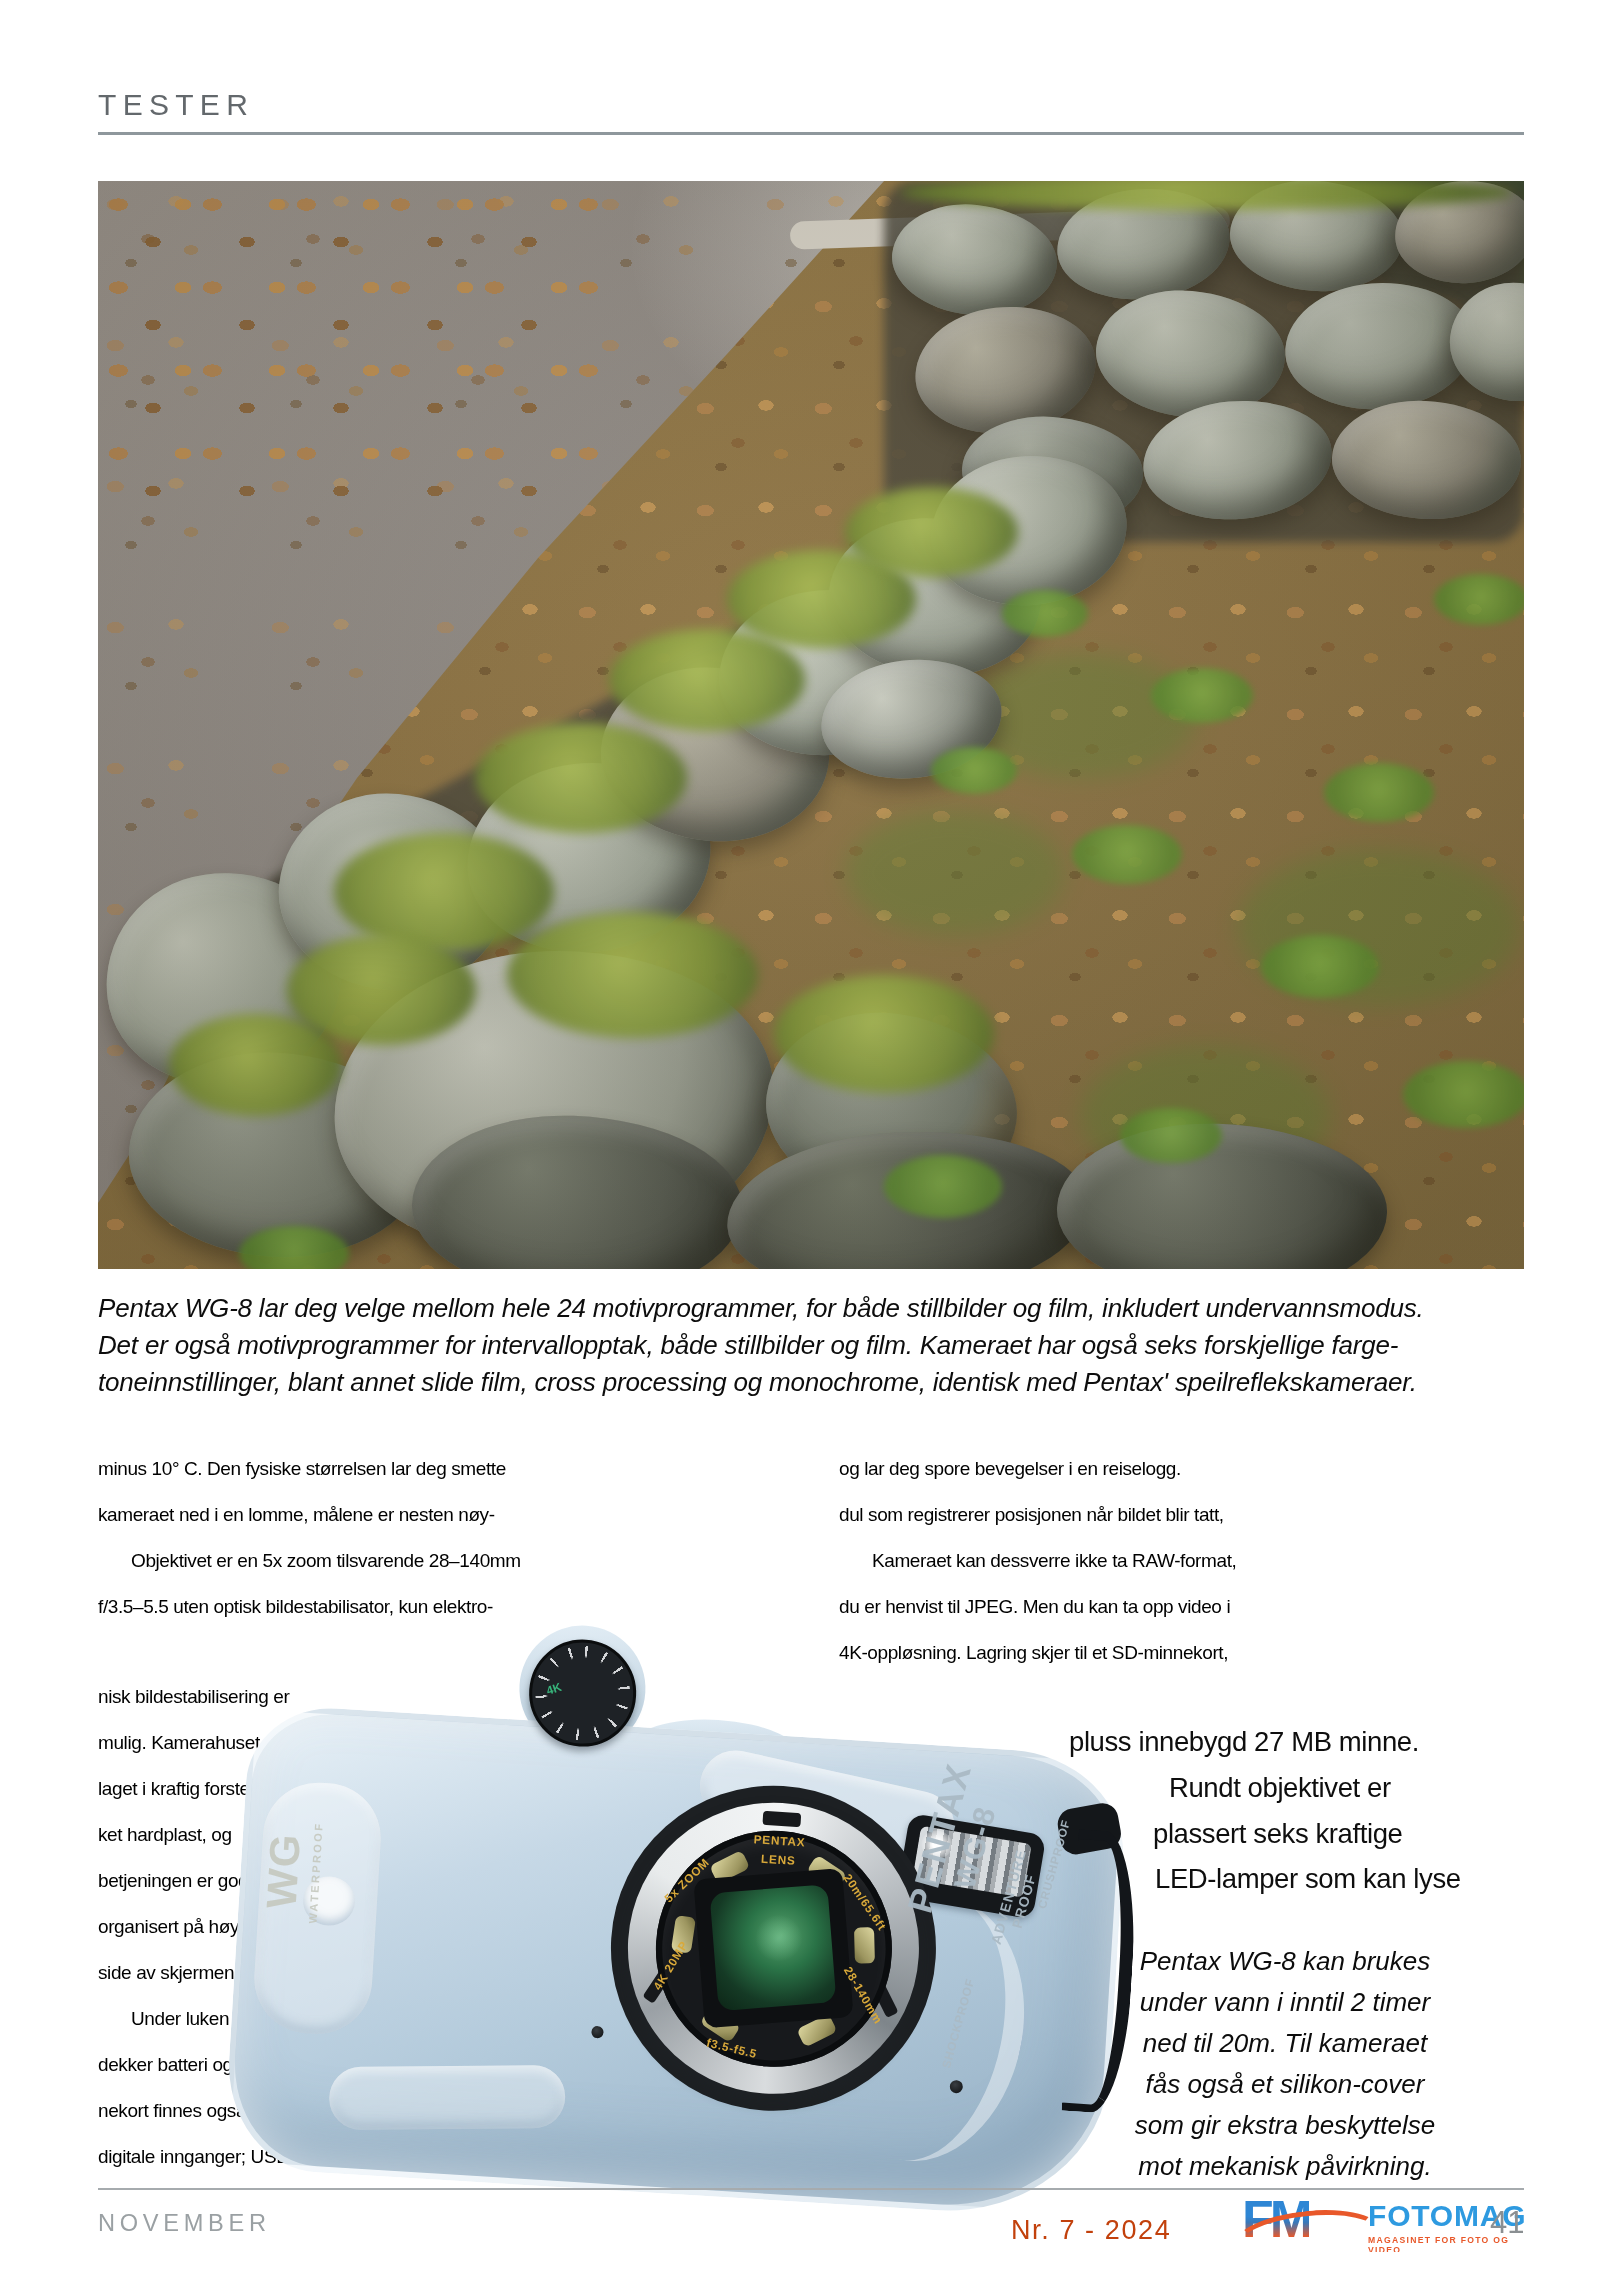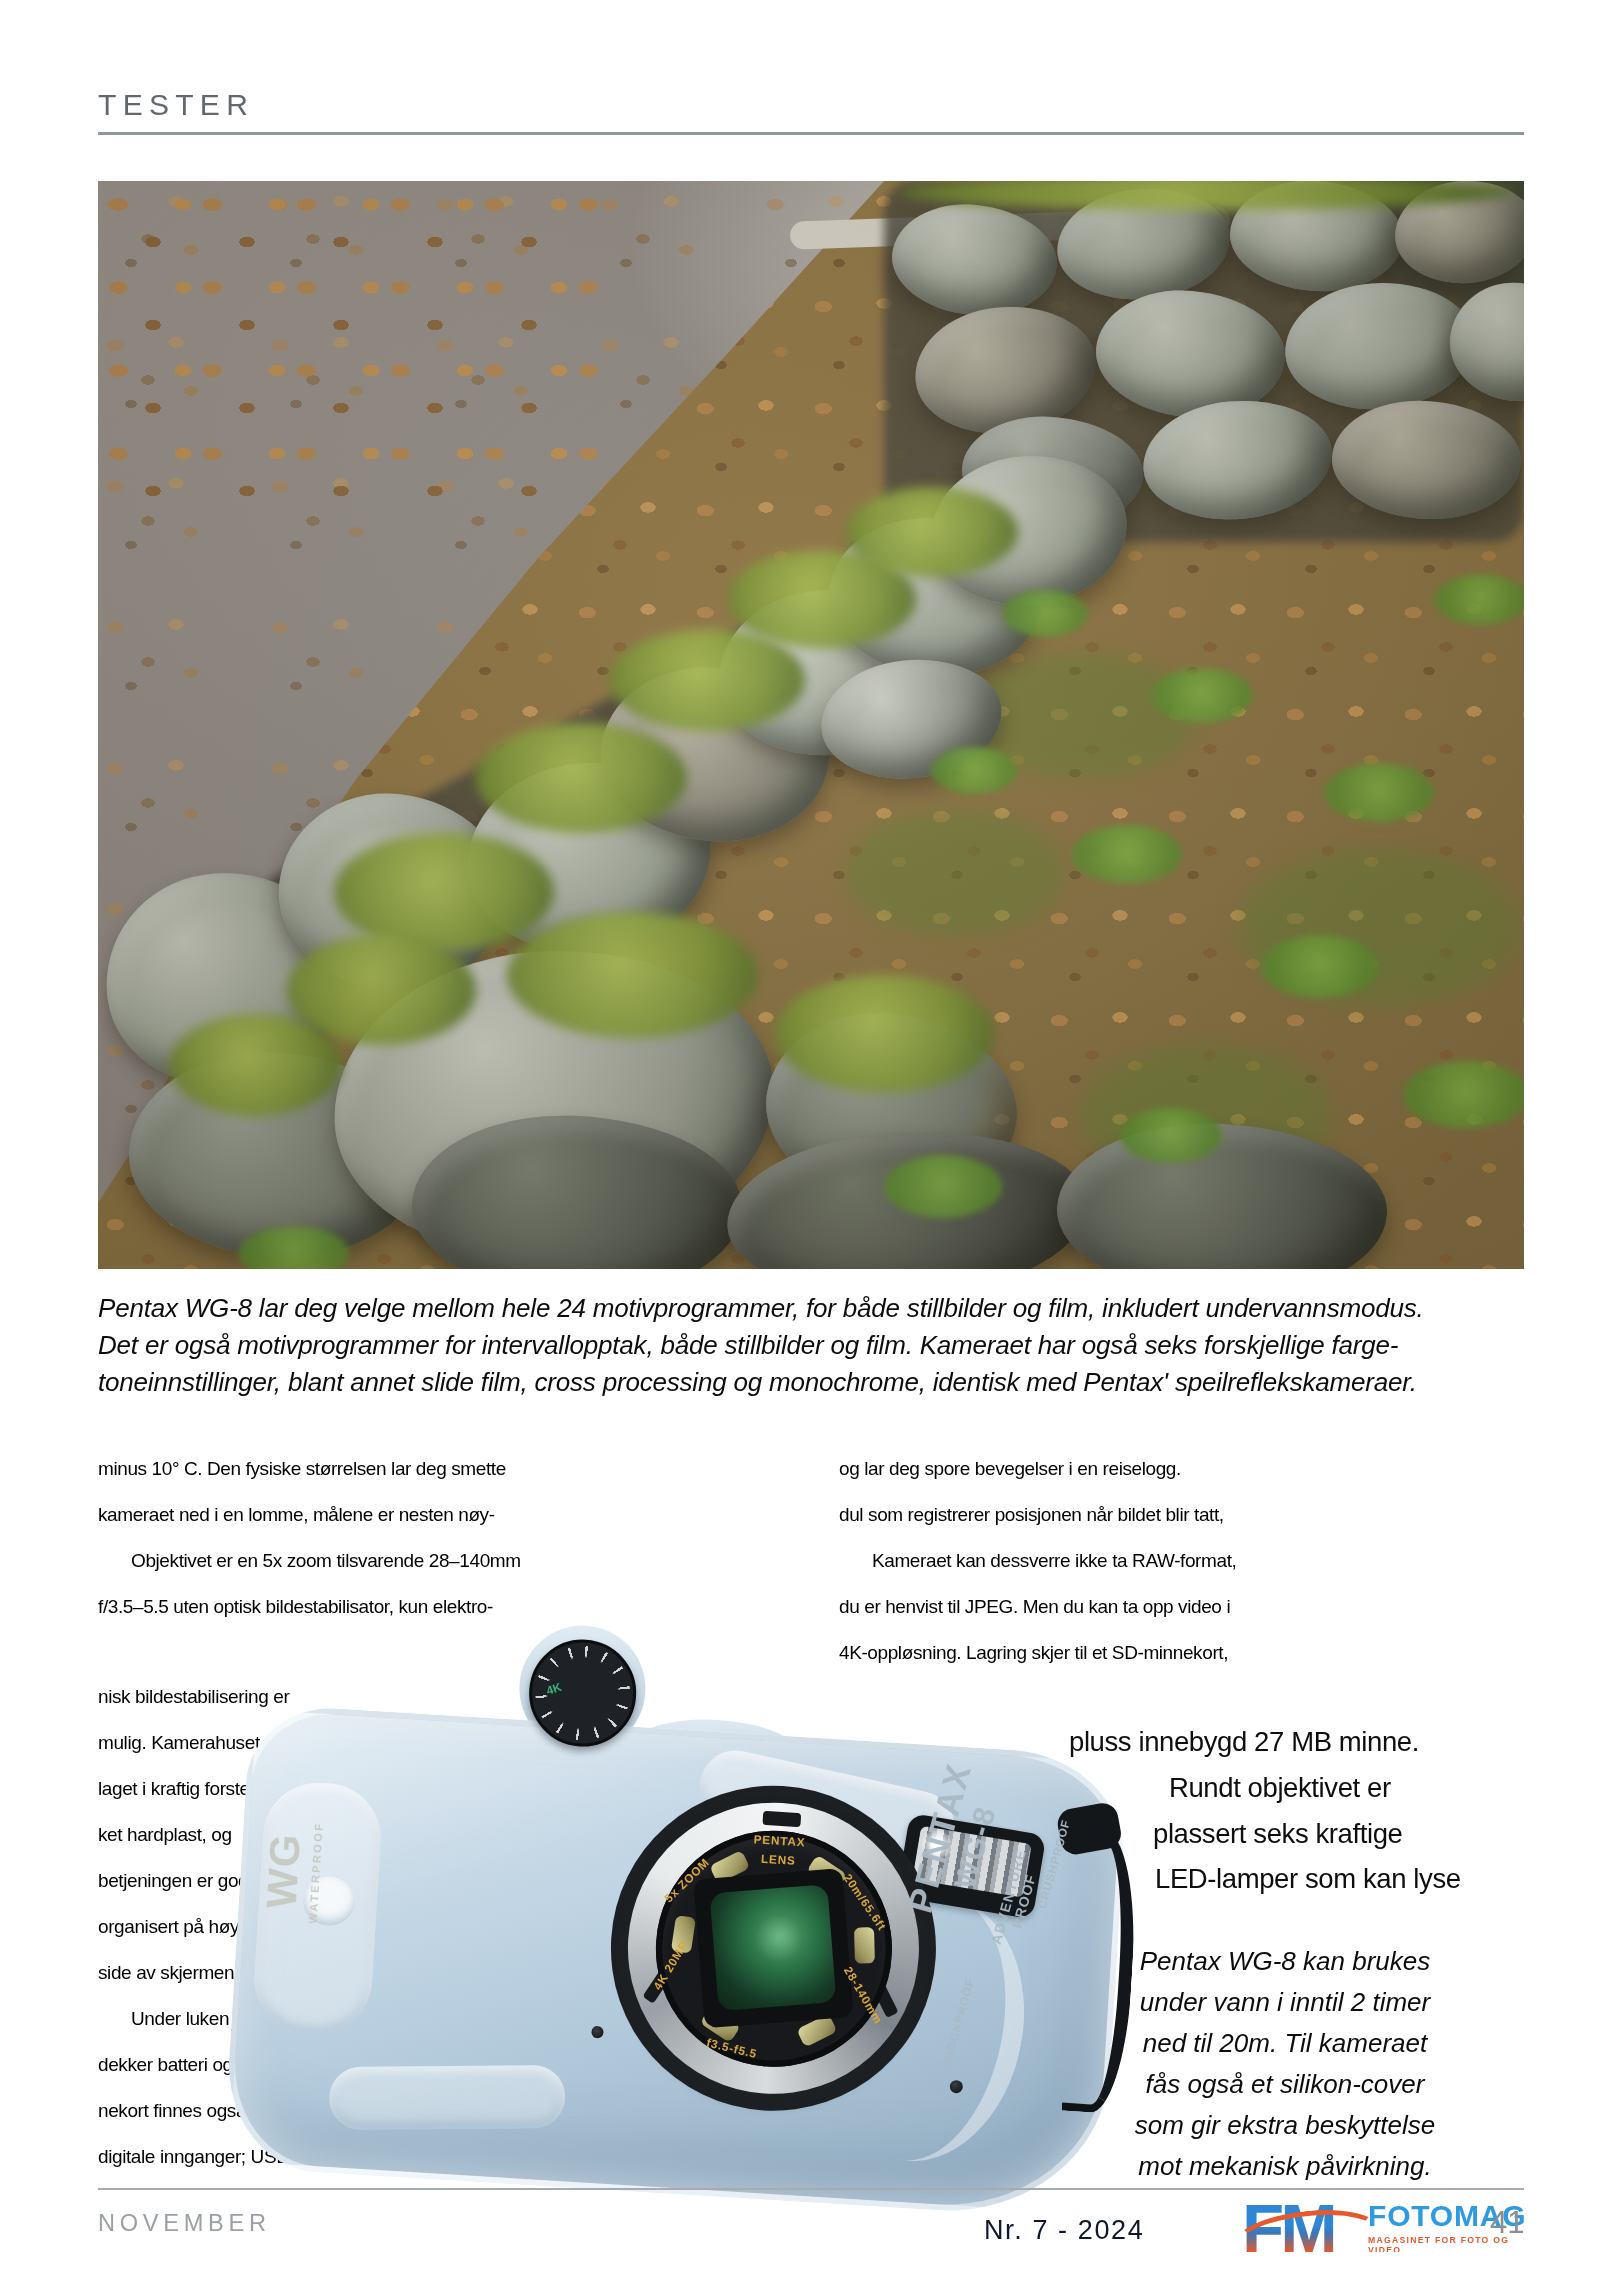--- a/index.html
+++ b/index.html
@@ -4,24 +4,24 @@
 <style>
   html,body{margin:0;padding:0;background:#ffffff;}
   .page{position:relative;width:1624px;height:2252px;background:#fff;overflow:hidden;
         font-family:"Liberation Sans",sans-serif;color:#111;}
   
   .kicker{position:absolute;left:98px;top:88px;font-size:30px;letter-spacing:6.3px;color:#63686c;}
   .rule{position:absolute;left:98px;width:1426px;background:#8e979c;}
   .rule-top{top:132px;height:3.1px;}
   .rule-bottom{top:2188px;height:2.4px;background:#a6abae;}
   .foot-month{position:absolute;left:98px;top:2210px;font-size:23.6px;letter-spacing:4.7px;color:#9aa0a3;}
-  .foot-issue{position:absolute;left:984px;top:2215px;font-size:27px;letter-spacing:1.6px;color:#0f172a;}
+  .foot-issue{position:absolute;left:1011px;top:2215px;font-size:27px;letter-spacing:1.6px;color:#c2410c;}
   .foot-page{position:absolute;left:1490px;top:2205px;font-size:31px;color:#8a8f92;}
   .logo{position:absolute;left:1242px;top:2194px;width:236px;height:63px;}
-  .logo-fm{position:absolute;left:0;top:-4.7px;font-size:69px;font-weight:bold;letter-spacing:-3.9px;
+  .logo-fm{position:absolute;left:0;top:-4.7px;font-size:52px;font-weight:bold;letter-spacing:-3.9px;
     background:linear-gradient(180deg,#2e86d4 46%,#3a77b8 56%,#e8582a 80%);
     -webkit-background-clip:text;background-clip:text;color:transparent;}
   .fm-arc{position:absolute;left:-9.4px;top:17.3px;width:140px;height:46px;border:5.5px solid transparent;
     border-top-color:#e8582a;border-radius:50%;transform:rotate(-6deg);}
   .logo-right{position:absolute;left:126px;top:4.7px;}
   .logo-name{font-size:30px;font-weight:bold;color:#2e9ae0;letter-spacing:0.8px;}
   .logo-tagline{font-size:8.6px;font-weight:bold;color:#e8582a;letter-spacing:1.3px;margin-top:2.4px;}
   
   .photo{position:absolute;left:98px;top:181px;width:1426px;height:1088px;overflow:hidden;
     background:linear-gradient(160deg,#947a49 0%,#8d7344 40%,#7e6a40 100%);}

